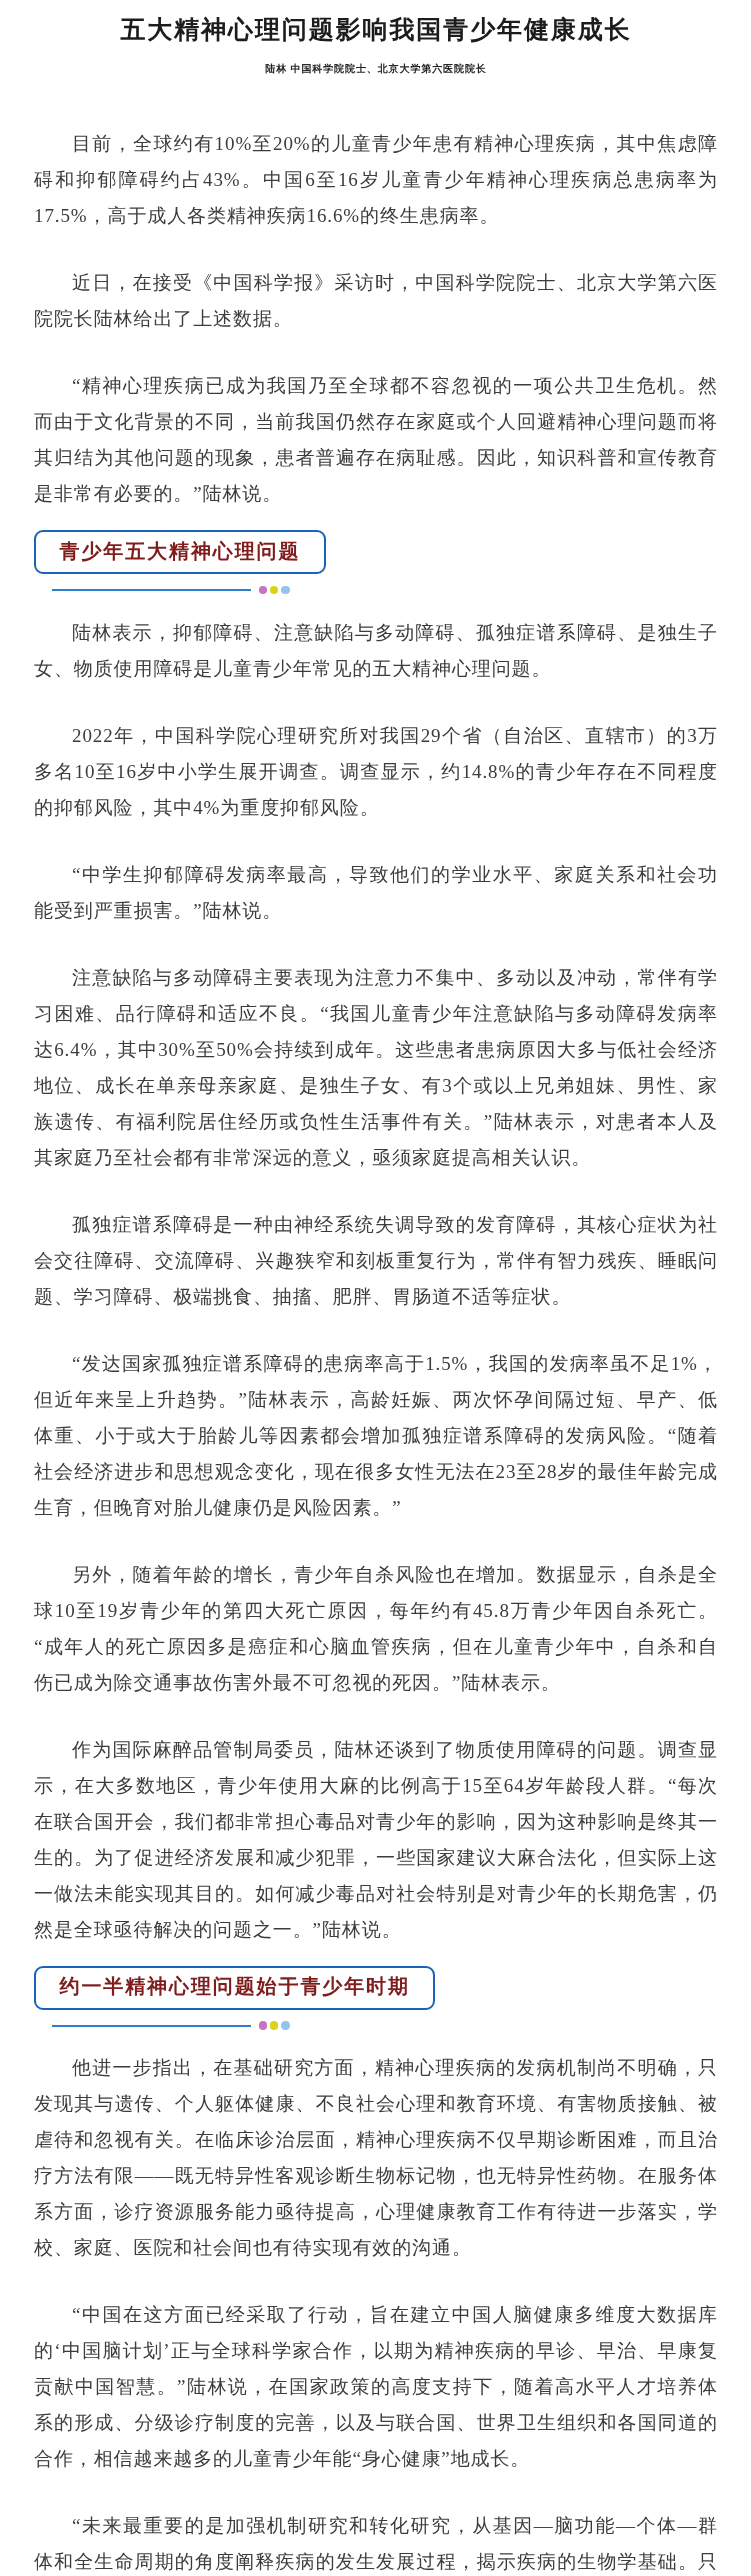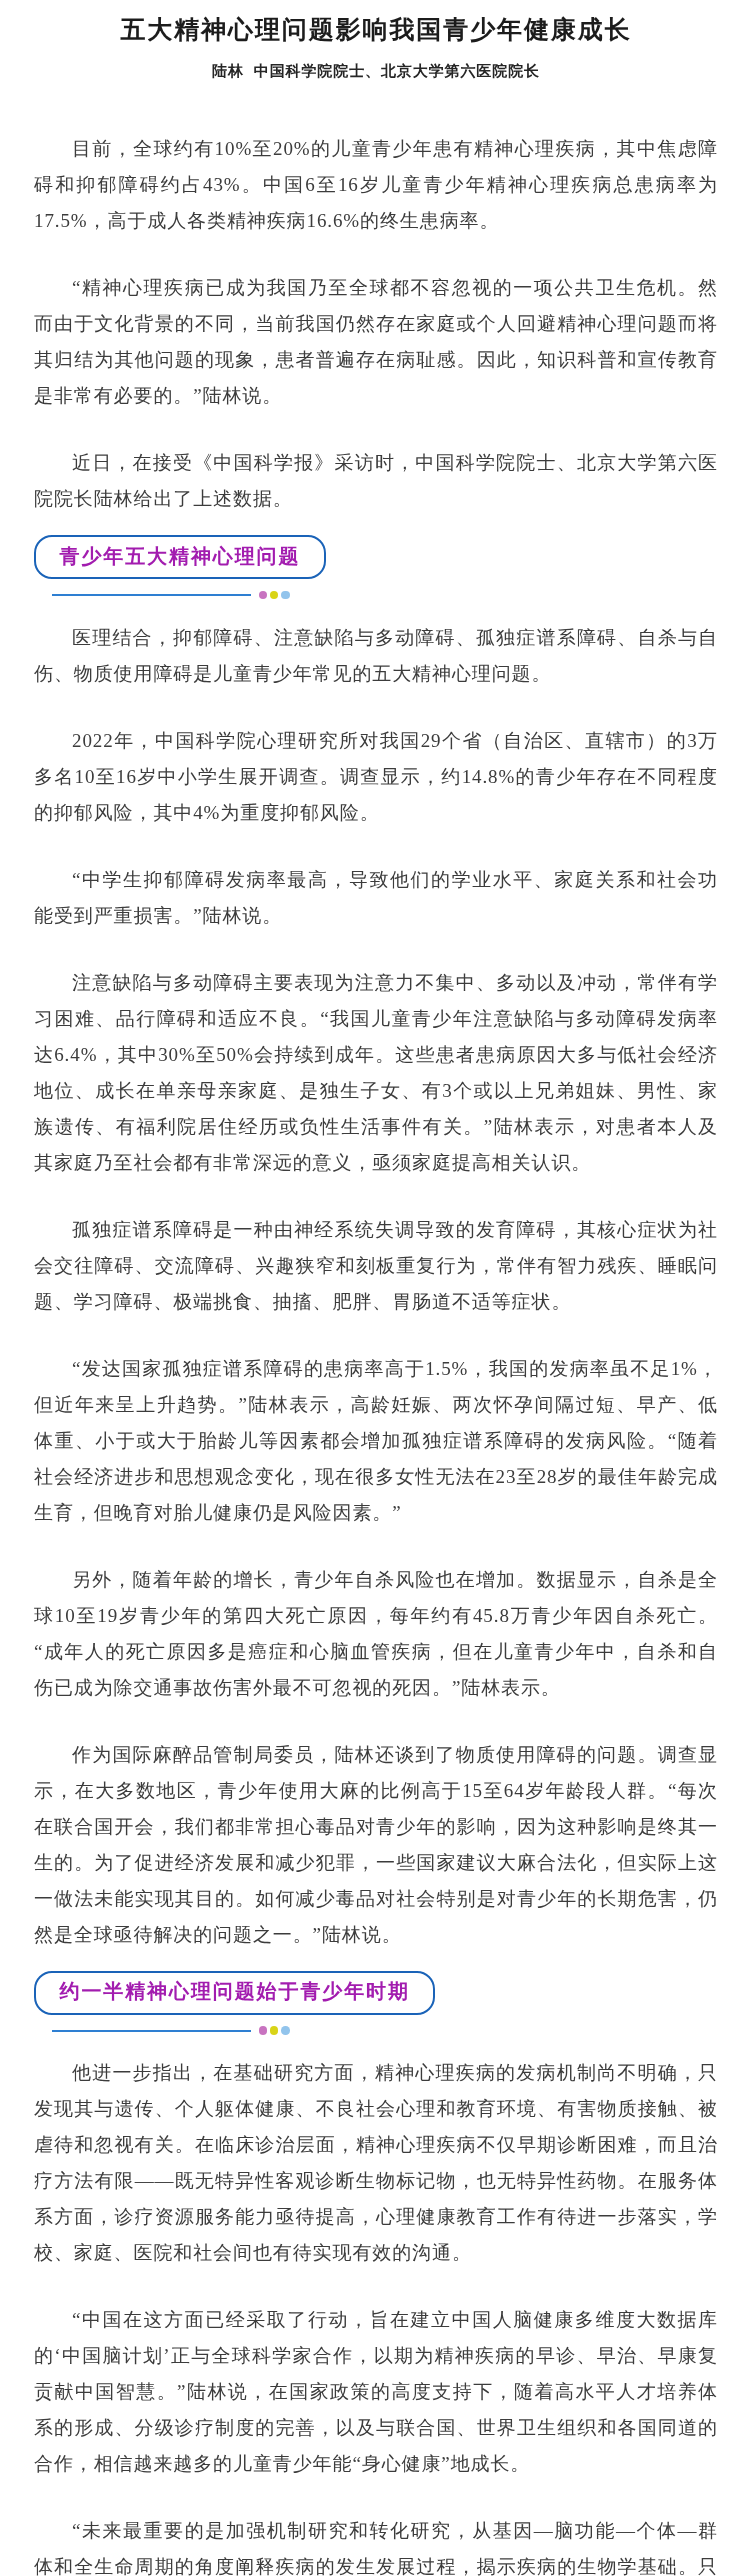--- a/index.html
+++ b/index.html
@@ -8,31 +8,31 @@
     box-sizing:border-box; padding:13px 34px 12px; overflow:hidden;
     font-family:"Liberation Serif","DejaVu Serif",serif;
   }
   .title {
     margin:0 0 16px; text-align:center;
     font-family:"Liberation Sans","DejaVu Sans",sans-serif;
     font-size:25px; font-weight:bold; color:#1c1c1c; letter-spacing:1.9px;
   }
   .byline {
     margin:0 0 50px; text-align:center;
-    font-family:Liberation Mono, monospace;
-    font-size:15px; font-weight:bold; color:#262626; letter-spacing:0.9px;
+    font-family:Liberation Serif, serif;
+    font-size:10px; font-weight:bold; color:#262626; letter-spacing:0.9px;
   }
   .body p {
     margin:0 0 31px; text-indent:2em; text-align:justify;
     font-size:19px; line-height:36px; color:#3c3c3c; letter-spacing:0.9px;
   }
   .section-head { margin:-13px 0 19px; }
   .head-box {
-    display:inline-block; border:2.8px solid #1a63b8; border-radius:18px;
-    padding:5.6px 23.5px 7.5px; color:#a21caf; font-weight:bold;
+    display:inline-block; border:2.8px solid #1a63b8; border-radius:9px;
+    padding:5.6px 23.5px 7.5px; color:#7f1d1d; font-weight:bold;
     font-size:20px; letter-spacing:1.9px; background:#ffffff;
   }
   .head-underline { display:flex; align-items:center; margin:10.3px 0 0 18px; height:11.3px; }
   .hline { width:199px; height:1.9px; background:#2e7fd2; }
   .dots { display:flex; gap:2.8px; margin-left:7.5px; }
   .dot { width:8.5px; height:8.5px; border-radius:50%; }
   .dot-pink   { background:#c873c0; }
   .dot-yellow { background:#d9d417; }
   .dot-blue   { background:#92c4ec; }
   .source {
@@ -44,38 +44,38 @@
 
 <div class="page">
 
   <h1 class="title">五大精神心理问题影响我国青少年健康成长</h1>
 
   <div class="byline">陆林 中国科学院院士、北京大学第六医院院长</div>
 
   <div class="body">
 
     <p>目前，全球约有10%至20%的儿童青少年患有精神心理疾病，其中焦虑障碍和抑郁障碍约占43%。中国6至16岁儿童青少年精神心理疾病总患病率为17.5%，高于成人各类精神疾病16.6%的终生患病率。</p>
+    <p>近日，在接受《中国科学报》采访时，中国科学院院士、北京大学第六医院院长陆林给出了上述数据。</p>
     <p>“精神心理疾病已成为我国乃至全球都不容忽视的一项公共卫生危机。然而由于文化背景的不同，当前我国仍然存在家庭或个人回避精神心理问题而将其归结为其他问题的现象，患者普遍存在病耻感。因此，知识科普和宣传教育是非常有必要的。”陆林说。</p>
-    <p>近日，在接受《中国科学报》采访时，中国科学院院士、北京大学第六医院院长陆林给出了上述数据。</p>
 
     <div class="section-head">
       <div class="head-box">
         <span>青少年五大精神心理问题</span>
       </div>
       <div class="head-underline">
         <span class="hline"></span>
         <span class="dots">
           <span class="dot dot-pink"></span>
           <span class="dot dot-yellow"></span>
           <span class="dot dot-blue"></span>
         </span>
       </div>
     </div>
 
-    <p>医理结合，抑郁障碍、注意缺陷与多动障碍、孤独症谱系障碍、自杀与自伤、物质使用障碍是儿童青少年常见的五大精神心理问题。</p>
+    <p>陆林表示，抑郁障碍、注意缺陷与多动障碍、孤独症谱系障碍、是独生子女、物质使用障碍是儿童青少年常见的五大精神心理问题。</p>
     <p>2022年，中国科学院心理研究所对我国29个省（自治区、直辖市）的3万多名10至16岁中小学生展开调查。调查显示，约14.8%的青少年存在不同程度的抑郁风险，其中4%为重度抑郁风险。</p>
     <p>“中学生抑郁障碍发病率最高，导致他们的学业水平、家庭关系和社会功能受到严重损害。”陆林说。</p>
     <p>注意缺陷与多动障碍主要表现为注意力不集中、多动以及冲动，常伴有学习困难、品行障碍和适应不良。“我国儿童青少年注意缺陷与多动障碍发病率达6.4%，其中30%至50%会持续到成年。这些患者患病原因大多与低社会经济地位、成长在单亲母亲家庭、是独生子女、有3个或以上兄弟姐妹、男性、家族遗传、有福利院居住经历或负性生活事件有关。”陆林表示，对患者本人及其家庭乃至社会都有非常深远的意义，亟须家庭提高相关认识。</p>
     <p>孤独症谱系障碍是一种由神经系统失调导致的发育障碍，其核心症状为社会交往障碍、交流障碍、兴趣狭窄和刻板重复行为，常伴有智力残疾、睡眠问题、学习障碍、极端挑食、抽搐、肥胖、胃肠道不适等症状。</p>
     <p>“发达国家孤独症谱系障碍的患病率高于1.5%，我国的发病率虽不足1%，但近年来呈上升趋势。”陆林表示，高龄妊娠、两次怀孕间隔过短、早产、低体重、小于或大于胎龄儿等因素都会增加孤独症谱系障碍的发病风险。“随着社会经济进步和思想观念变化，现在很多女性无法在23至28岁的最佳年龄完成生育，但晚育对胎儿健康仍是风险因素。”</p>
     <p>另外，随着年龄的增长，青少年自杀风险也在增加。数据显示，自杀是全球10至19岁青少年的第四大死亡原因，每年约有45.8万青少年因自杀死亡。“成年人的死亡原因多是癌症和心脑血管疾病，但在儿童青少年中，自杀和自伤已成为除交通事故伤害外最不可忽视的死因。”陆林表示。</p>
     <p>作为国际麻醉品管制局委员，陆林还谈到了物质使用障碍的问题。调查显示，在大多数地区，青少年使用大麻的比例高于15至64岁年龄段人群。“每次在联合国开会，我们都非常担心毒品对青少年的影响，因为这种影响是终其一生的。为了促进经济发展和减少犯罪，一些国家建议大麻合法化，但实际上这一做法未能实现其目的。如何减少毒品对社会特别是对青少年的长期危害，仍然是全球亟待解决的问题之一。”陆林说。</p>
 
     <div class="section-head">
       <div class="head-box">

